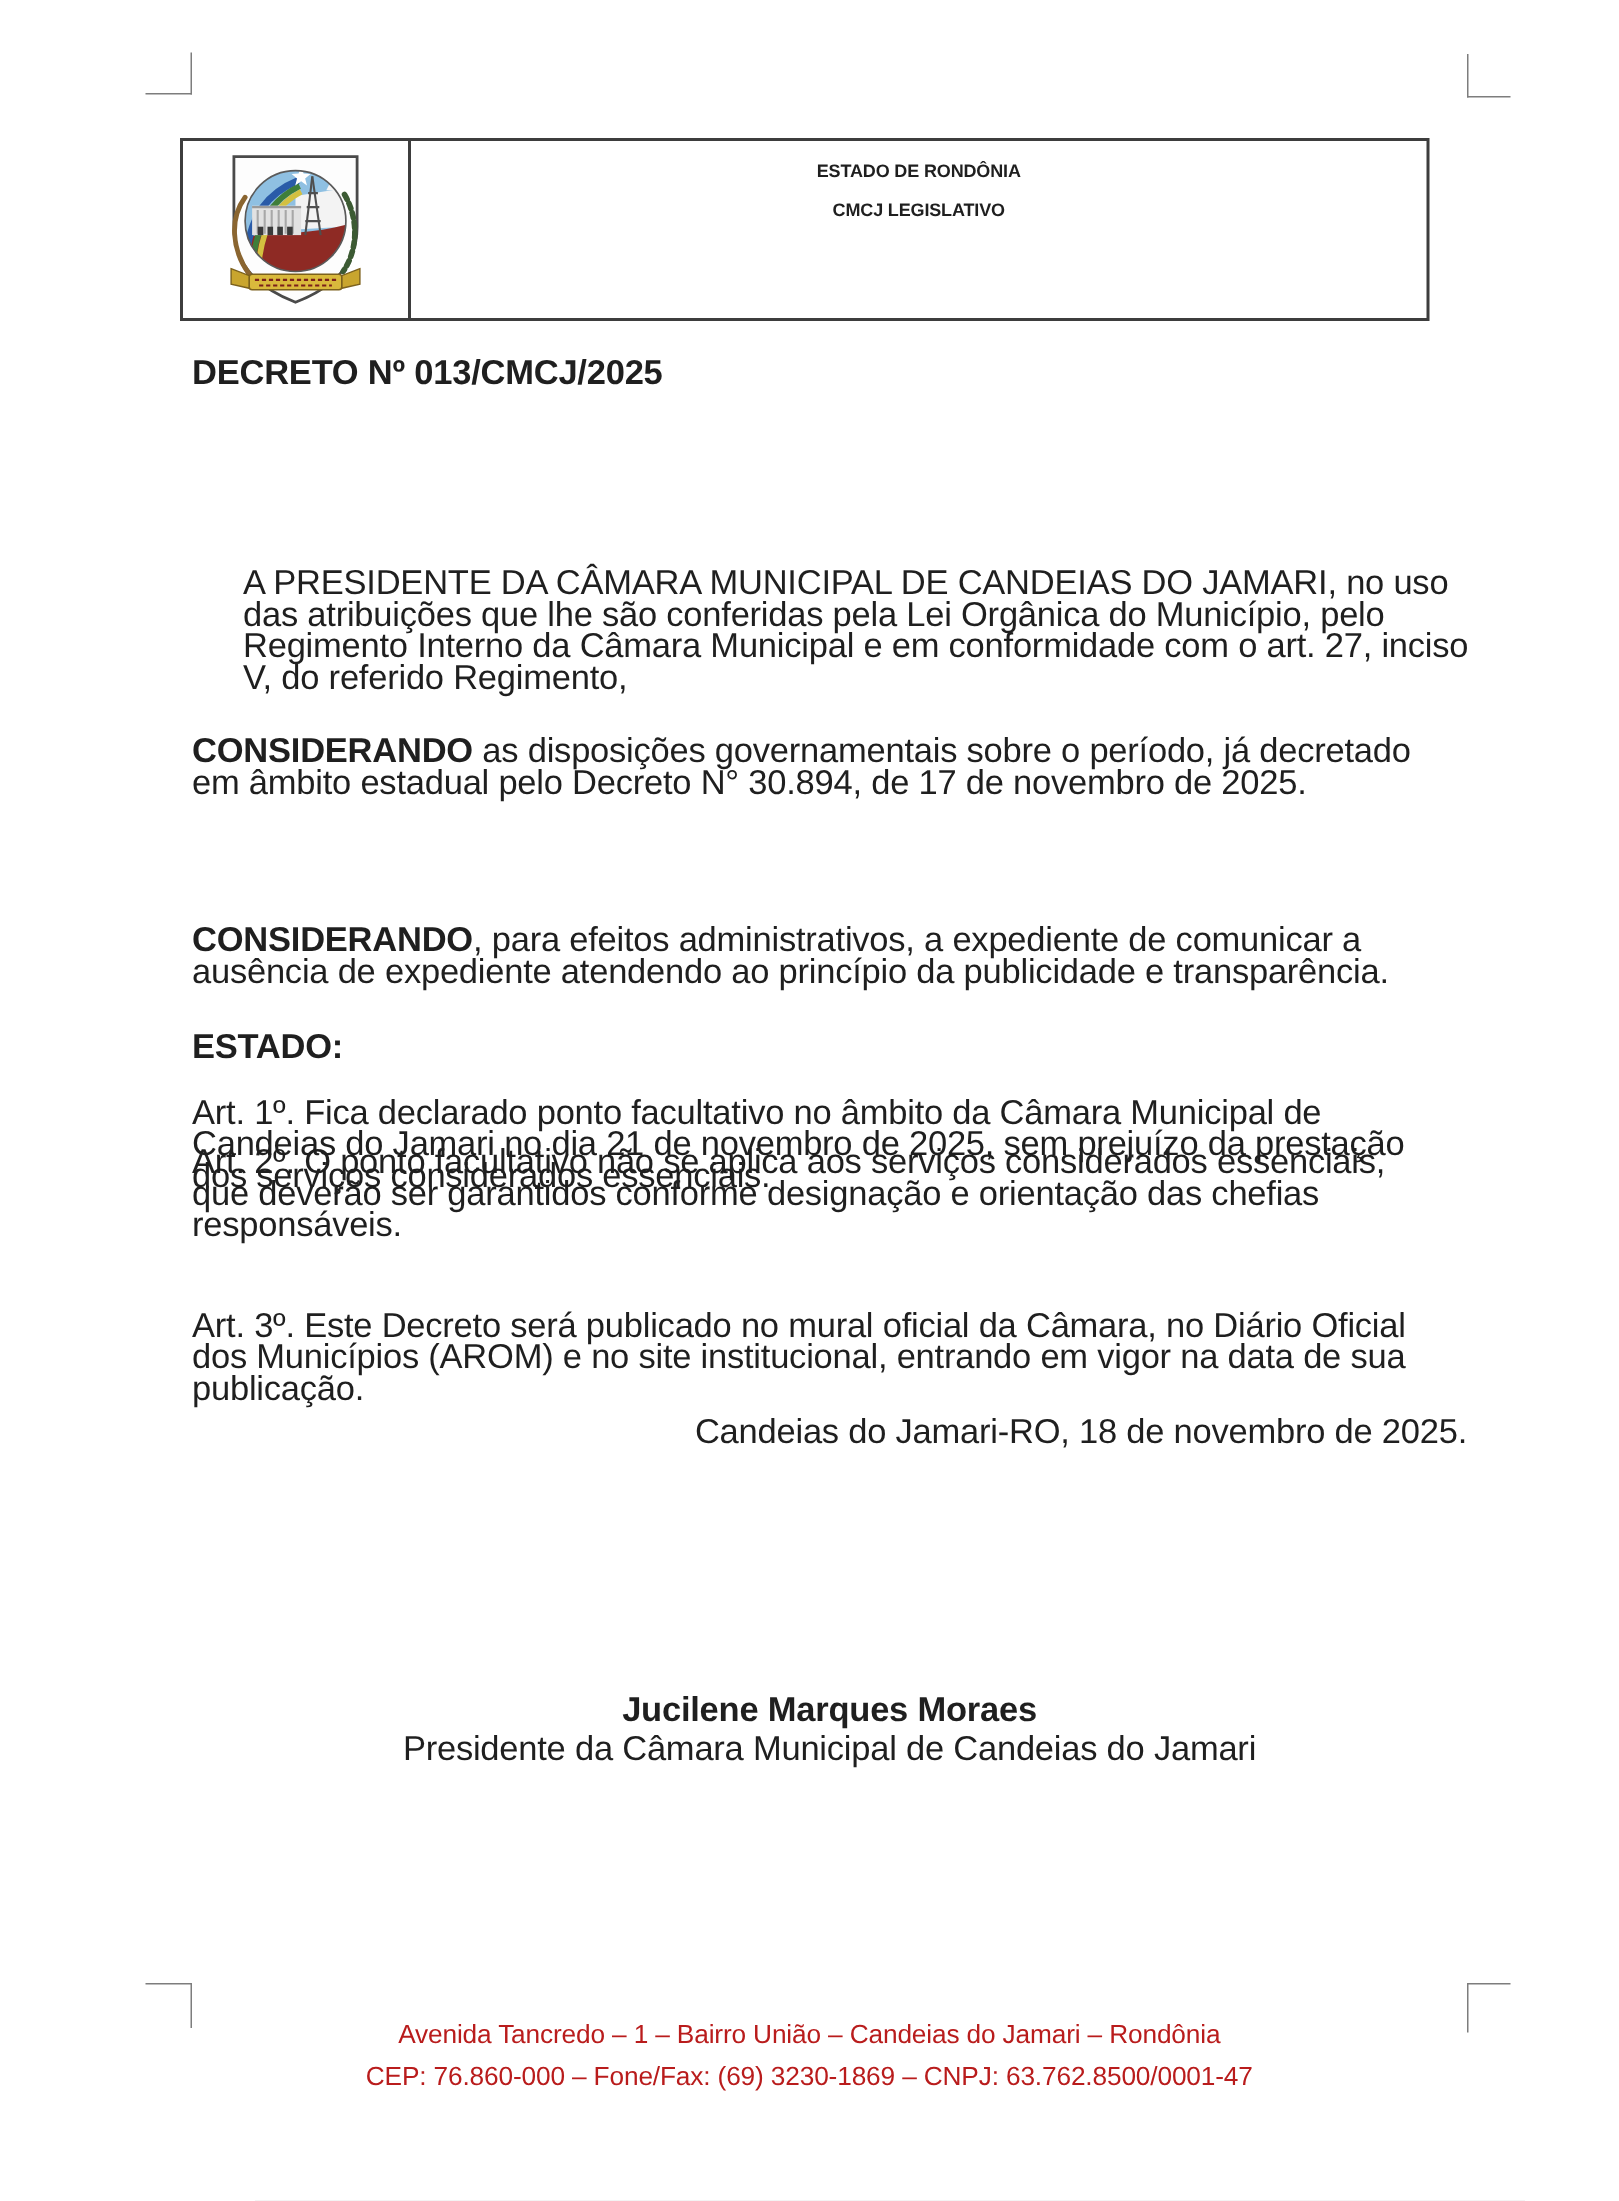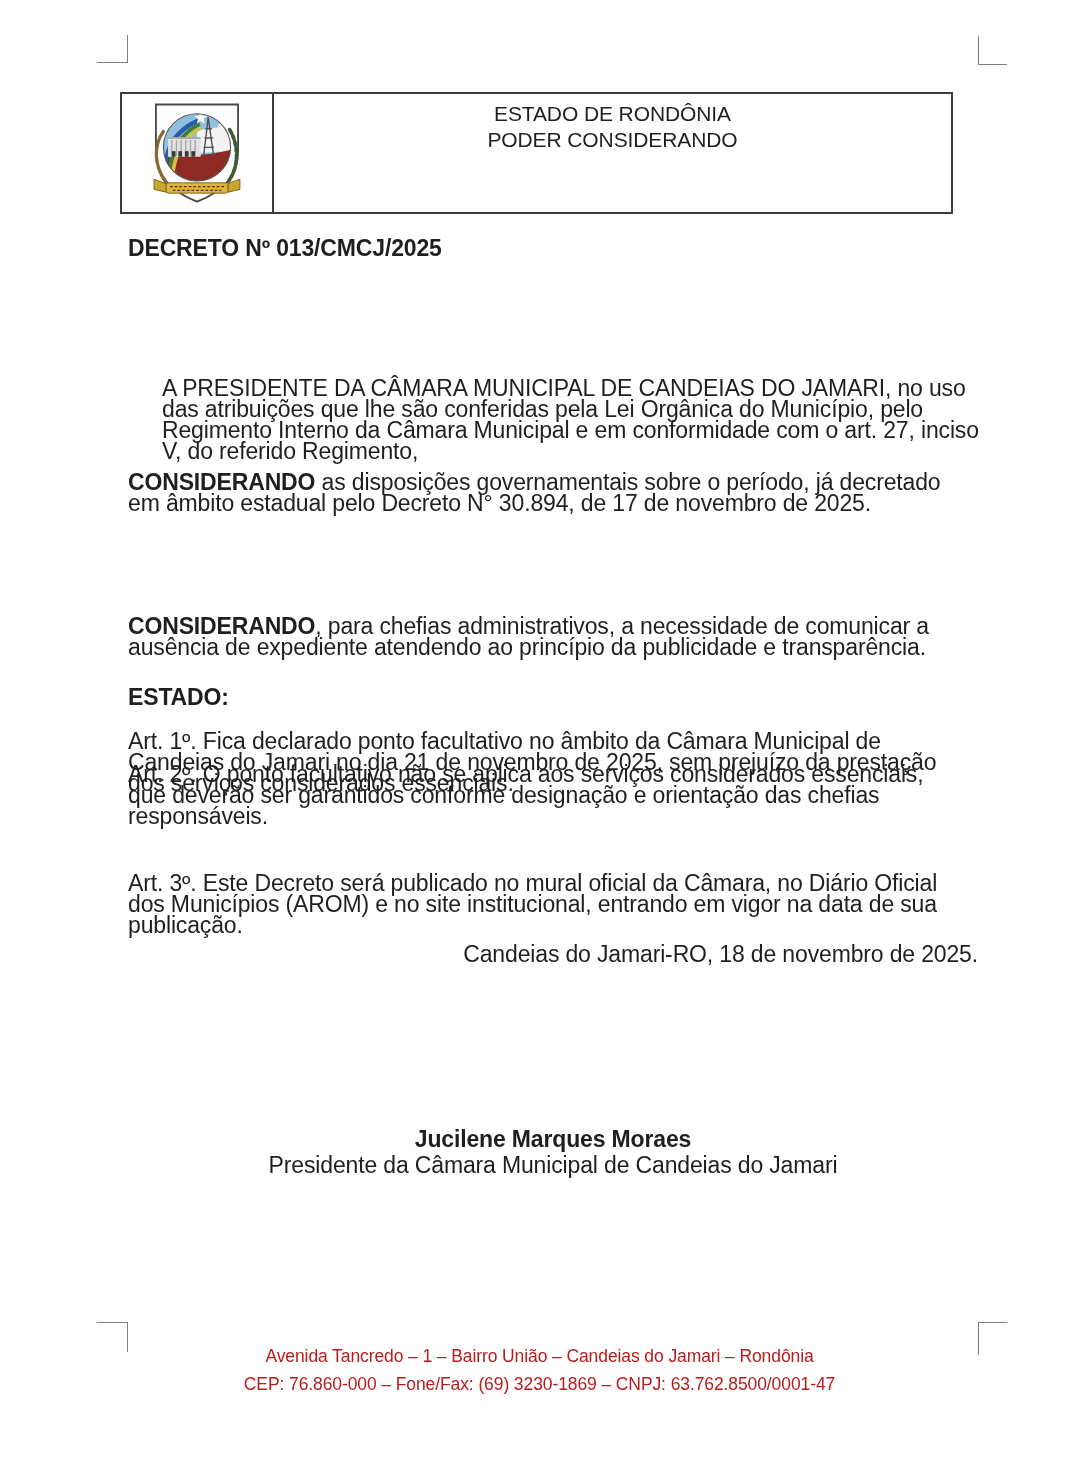--- a/index.html
+++ b/index.html
@@ -26,21 +26,21 @@
     display:flex;align-items:stretch;background:#fff;
   }
   .lh-logo-cell{
     width:150px;flex:0 0 150px;border-right:2px solid #3d3d3d;
     display:flex;align-items:center;justify-content:center;
   }
   .lh-text-cell{
     flex:1;display:flex;flex-direction:column;align-items:center;
     padding-top:7px;text-align:center;
   }
-  .lh-line{font-size:21px;font-weight:normal;line-height:26px;letter-spacing:-0.1px;}
+  .lh-line{font-size:12px;font-weight:bold;line-height:26px;letter-spacing:-0.1px;}
 
   
   .para{
     position:absolute;left:128px;width:828px;
     font-size:23px;line-height:21px;letter-spacing:-0.15px;
     text-align:left;
   }
   .bold{font-weight:bold;}
   .center{text-align:center;width:850px;}
   .right{text-align:right;width:850px;}
@@ -116,32 +116,32 @@
 
         <path d="M14,86 L27,91 L27,100 L14,97 Z" fill="#c9a52e" stroke="#7c611c" stroke-width="1"></path>
         <path d="M106,86 L93,91 L93,100 L106,97 Z" fill="#c9a52e" stroke="#7c611c" stroke-width="1"></path>
         <rect x="27" y="90" width="66" height="11" rx="2" fill="#d9b93c" stroke="#7c611c" stroke-width="1"></rect>
         <line x1="31" y1="94" x2="89" y2="94" stroke="#7a1f1a" stroke-width="1.5" stroke-dasharray="3 2"></line>
         <line x1="34" y1="98" x2="86" y2="98" stroke="#7a1f1a" stroke-width="1.5" stroke-dasharray="3 2"></line>
       </svg>
     </div>
     <div class="lh-text-cell">
       <div class="lh-line">ESTADO DE RONDÔNIA</div>
-      <div class="lh-line">PODER CONSIDERANDO</div>
+      <div class="lh-line">CMCJ LEGISLATIVO</div>
     </div>
   </div>
 
   <div class="para bold" style="top:238px;">DECRETO Nº 013/CMCJ/2025</div>
 
   <div class="para" style="top:378px;margin-left:34px;">A PRESIDENTE DA CÂMARA MUNICIPAL DE CANDEIAS DO JAMARI, no uso das atribuições que lhe são conferidas pela Lei Orgânica do Município, pelo Regimento Interno da Câmara Municipal e em conformidade com o art. 27, inciso V, do referido Regimento,</div>
 
-  <div class="para" style="top:472px;"><span class="bold">CONSIDERANDO</span><span> as disposições governamentais sobre o período, já decretado em âmbito estadual pelo Decreto N° 30.894, de 17 de novembro de 2025.</span></div>
+  <div class="para" style="top:490px;"><span class="bold">CONSIDERANDO</span><span> as disposições governamentais sobre o período, já decretado em âmbito estadual pelo Decreto N° 30.894, de 17 de novembro de 2025.</span></div>
 
 
-  <div class="para" style="top:616px;"><span class="bold">CONSIDERANDO</span><span>, para chefias administrativos, a necessidade de comunicar a ausência de expediente atendendo ao princípio da publicidade e transparência.</span></div>
+  <div class="para" style="top:616px;"><span class="bold">CONSIDERANDO</span><span>, para efeitos administrativos, a expediente de comunicar a ausência de expediente atendendo ao princípio da publicidade e transparência.</span></div>
 
   <div class="para bold" style="top:687px;">ESTADO:</div>
 
   <div class="para" style="top:731px;">Art. 1º. Fica declarado ponto facultativo no âmbito da Câmara Municipal de Candeias do Jamari no dia 21 de novembro de 2025, sem prejuízo da prestação dos serviços considerados essenciais.</div>
   <div class="para" style="top:764px;">Art. 2º. O ponto facultativo não se aplica aos serviços considerados essenciais, que deverão ser garantidos conforme designação e orientação das chefias responsáveis.</div>
   <div class="para" style="top:873px;">Art. 3º. Este Decreto será publicado no mural oficial da Câmara, no Diário Oficial dos Municípios (AROM) e no site institucional, entrando em vigor na data de sua publicação.</div>
 
   <div class="para right" style="top:944px;">Candeias do Jamari-RO, 18 de novembro de 2025.</div>
 
   <div class="para center" style="top:1155px;">Presidente da Câmara Municipal de Candeias do Jamari</div>

